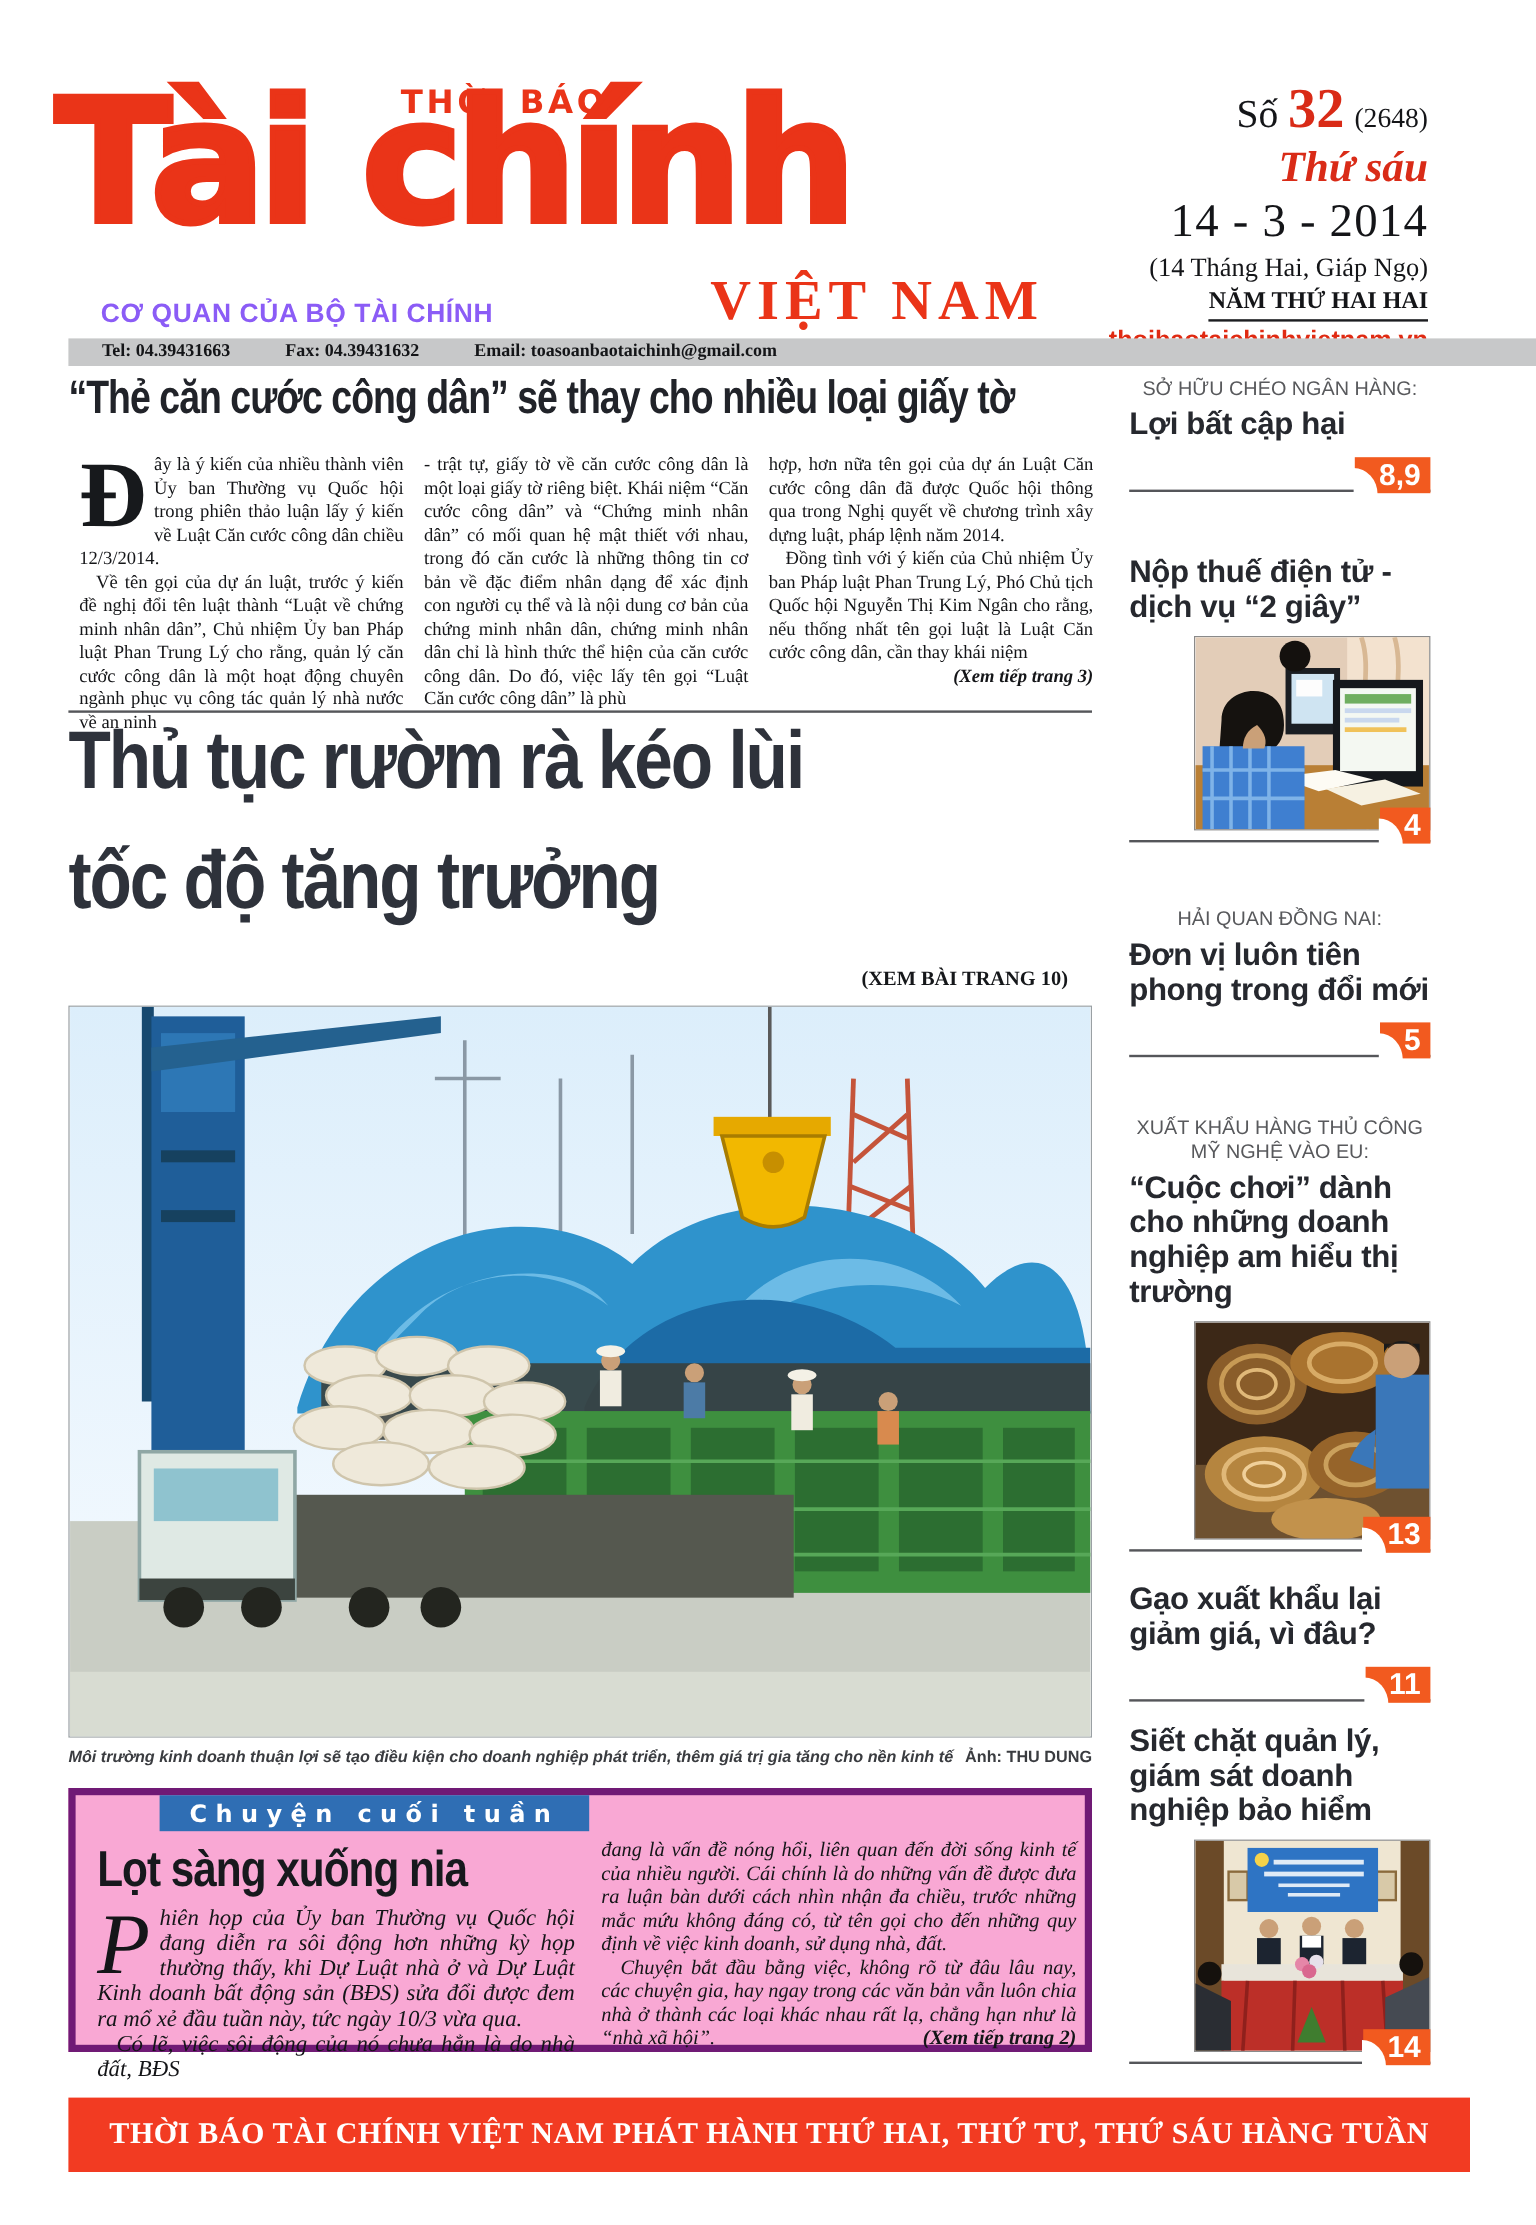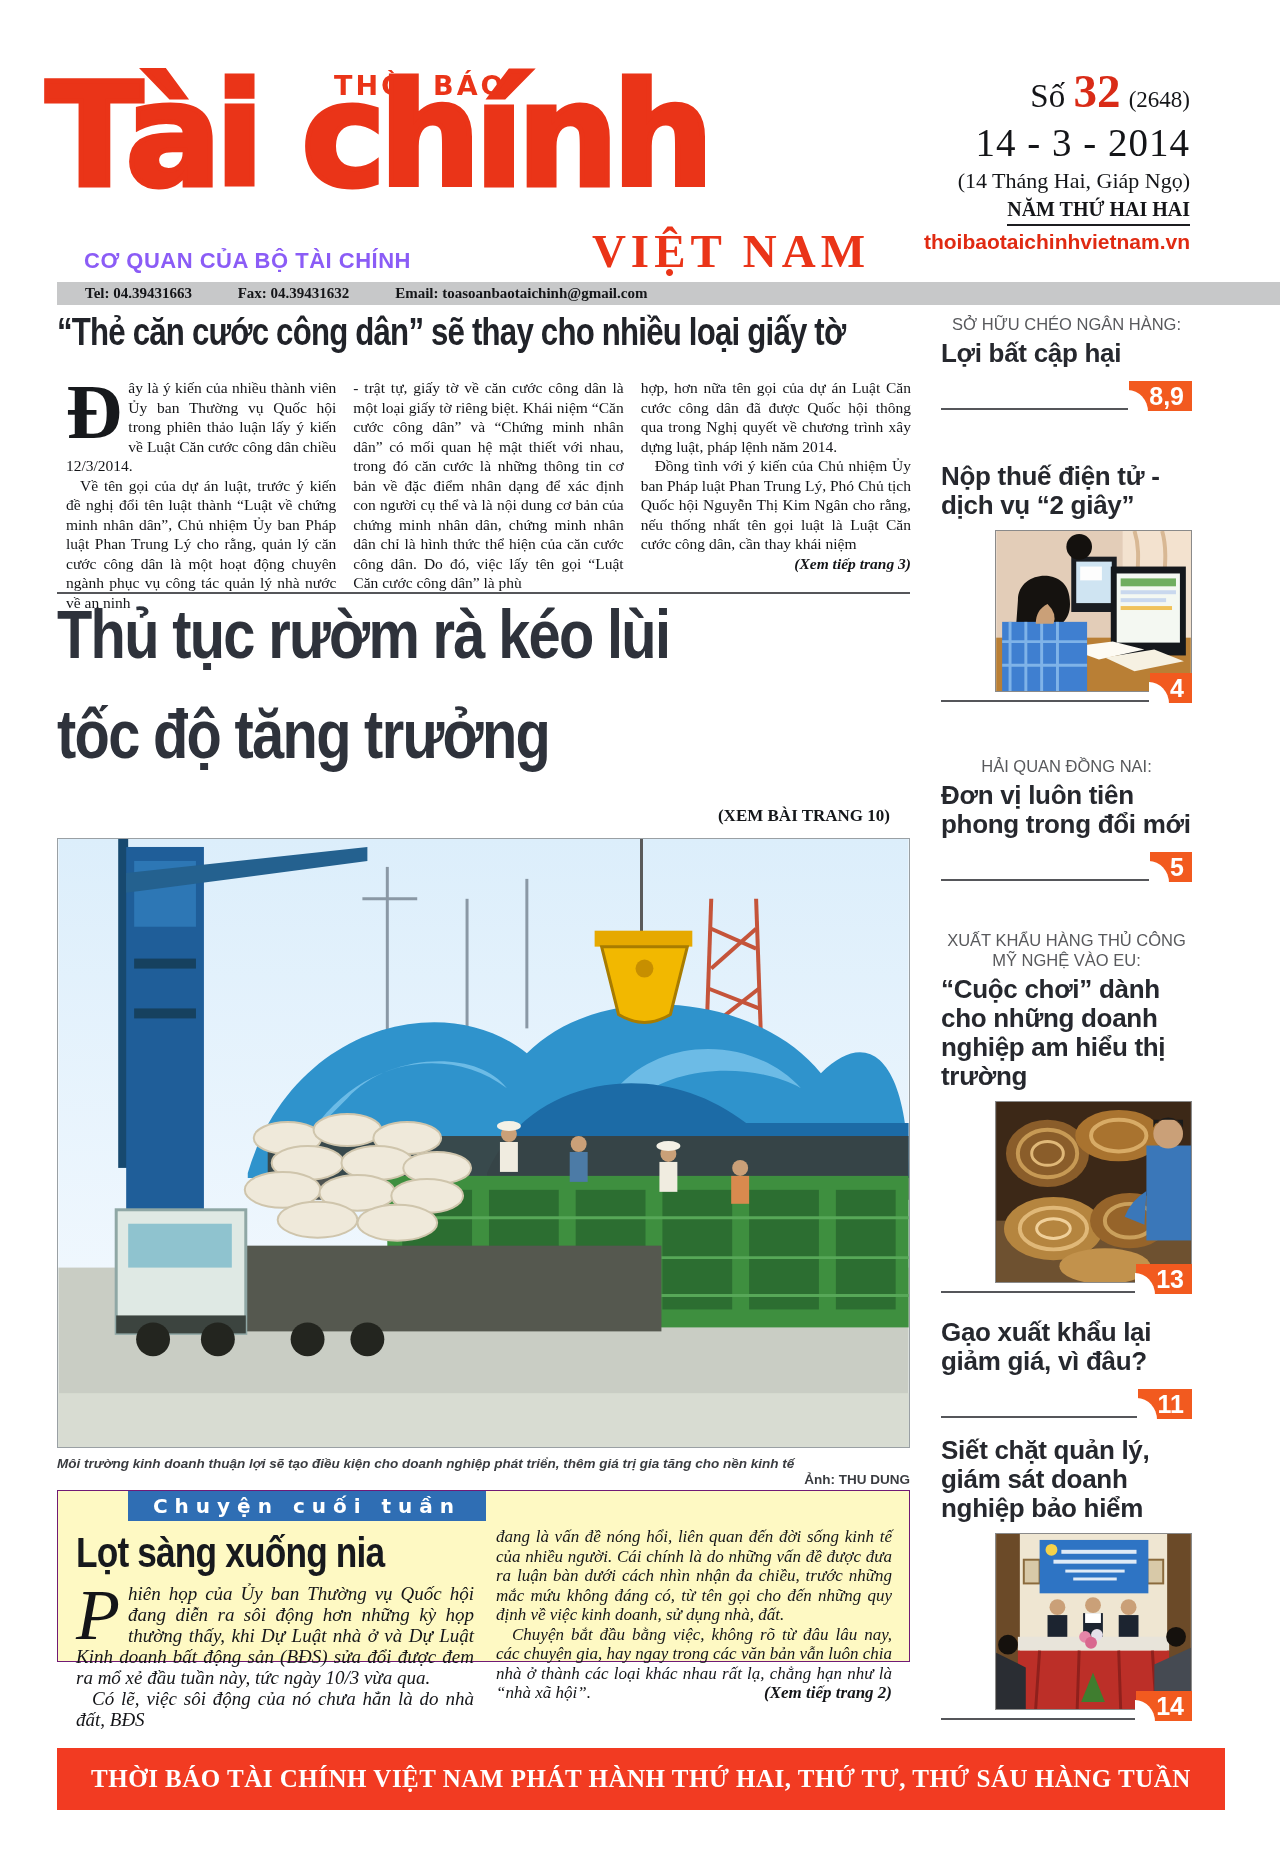--- a/index.html
+++ b/index.html
@@ -50,24 +50,24 @@
   .big1,.big2{left:57px;font-size:68px;font-weight:bold;color:#2e323b;letter-spacing:-2px;line-height:1;}
   .big1{top:600px;} .big2{top:700px;}
   .big1 .cond,.big2 .cond{transform:scaleX(.85);}
   .big-ref{left:500px;top:806px;width:390px;text-align:right;font-family:"Liberation Serif",serif;
            font-weight:bold;font-size:17px;color:#15171a;}
 
   
   .main-photo{left:57px;top:838px;width:853px;height:610px;}
   .main-photo svg{display:block;border:1px solid #9aa0a4;box-sizing:border-box;}
   .caption-row{left:57px;top:1456px;width:853px;font-size:13.5px;font-style:italic;font-weight:bold;color:#3a3c40;}
-  .caption-row .credit{position:absolute;right:0;top:16px;font-style:normal;}
-
-  
-  .wk-box{left:57px;top:1490px;width:853px;height:172px;border:1px solid #701a75;box-sizing:border-box;background:#fef9c3;}
+  .caption-row .credit{position:absolute;right:0;top:0;font-style:normal;}
+
+  
+  .wk-box{left:57px;top:1490px;width:853px;height:220px;border:6px solid #701a75;box-sizing:border-box;background:#f9a8d4;}
   .wk-bar{position:absolute;left:70px;top:0px;width:358px;height:30px;background:#2f6eb4;color:#fff;
           text-align:center;line-height:30px;font-weight:bold;font-size:20px;letter-spacing:7px;
           font-family:"DejaVu Sans",sans-serif;}
   .wk-head{position:absolute;left:18px;top:38px;font-size:42px;font-weight:bold;color:#17191d;letter-spacing:-1px;}
   .wk-head .cond{transform:scaleX(.84);}
   .wk-left{position:absolute;left:18px;top:92px;width:398px;font-family:"Liberation Serif",serif;
            font-style:italic;font-size:19px;line-height:21px;text-align:justify;color:#141518;}
   .wk-left p{margin:0;}
   .wk-left p+p{text-indent:16px;}
   .dropcap-p{float:left;font-family:"Liberation Serif",serif;font-style:italic;font-size:72px;line-height:.8;
@@ -106,20 +106,21 @@
     <div class="abs mast-logo">Tài chính</div>
     <div class="abs mast-country">VIỆT NAM</div>
     <div class="abs mast-organ">CƠ QUAN CỦA BỘ TÀI CHÍNH</div>
 
     <div class="abs issue">
       <div class="l1">
         <span>Số</span>
         <span class="num">32</span>
         <span class="code">(2648)</span>
       </div>
+      <div class="weekday">Thứ sáu</div>
       <div class="date">14 - 3 - 2014</div>
       <div class="lunar">(14 Tháng Hai, Giáp Ngọ)</div>
       <div><span class="yearline">NĂM THỨ HAI HAI</span></div>
       <div class="website">thoibaotaichinhvietnam.vn</div>
     </div>
 
     <div class="abs contact-bar">
       <span>Tel: 04.39431663</span>
       <span>Fax: 04.39431632</span>
       <span>Email: toasoanbaotaichinh@gmail.com</span>

